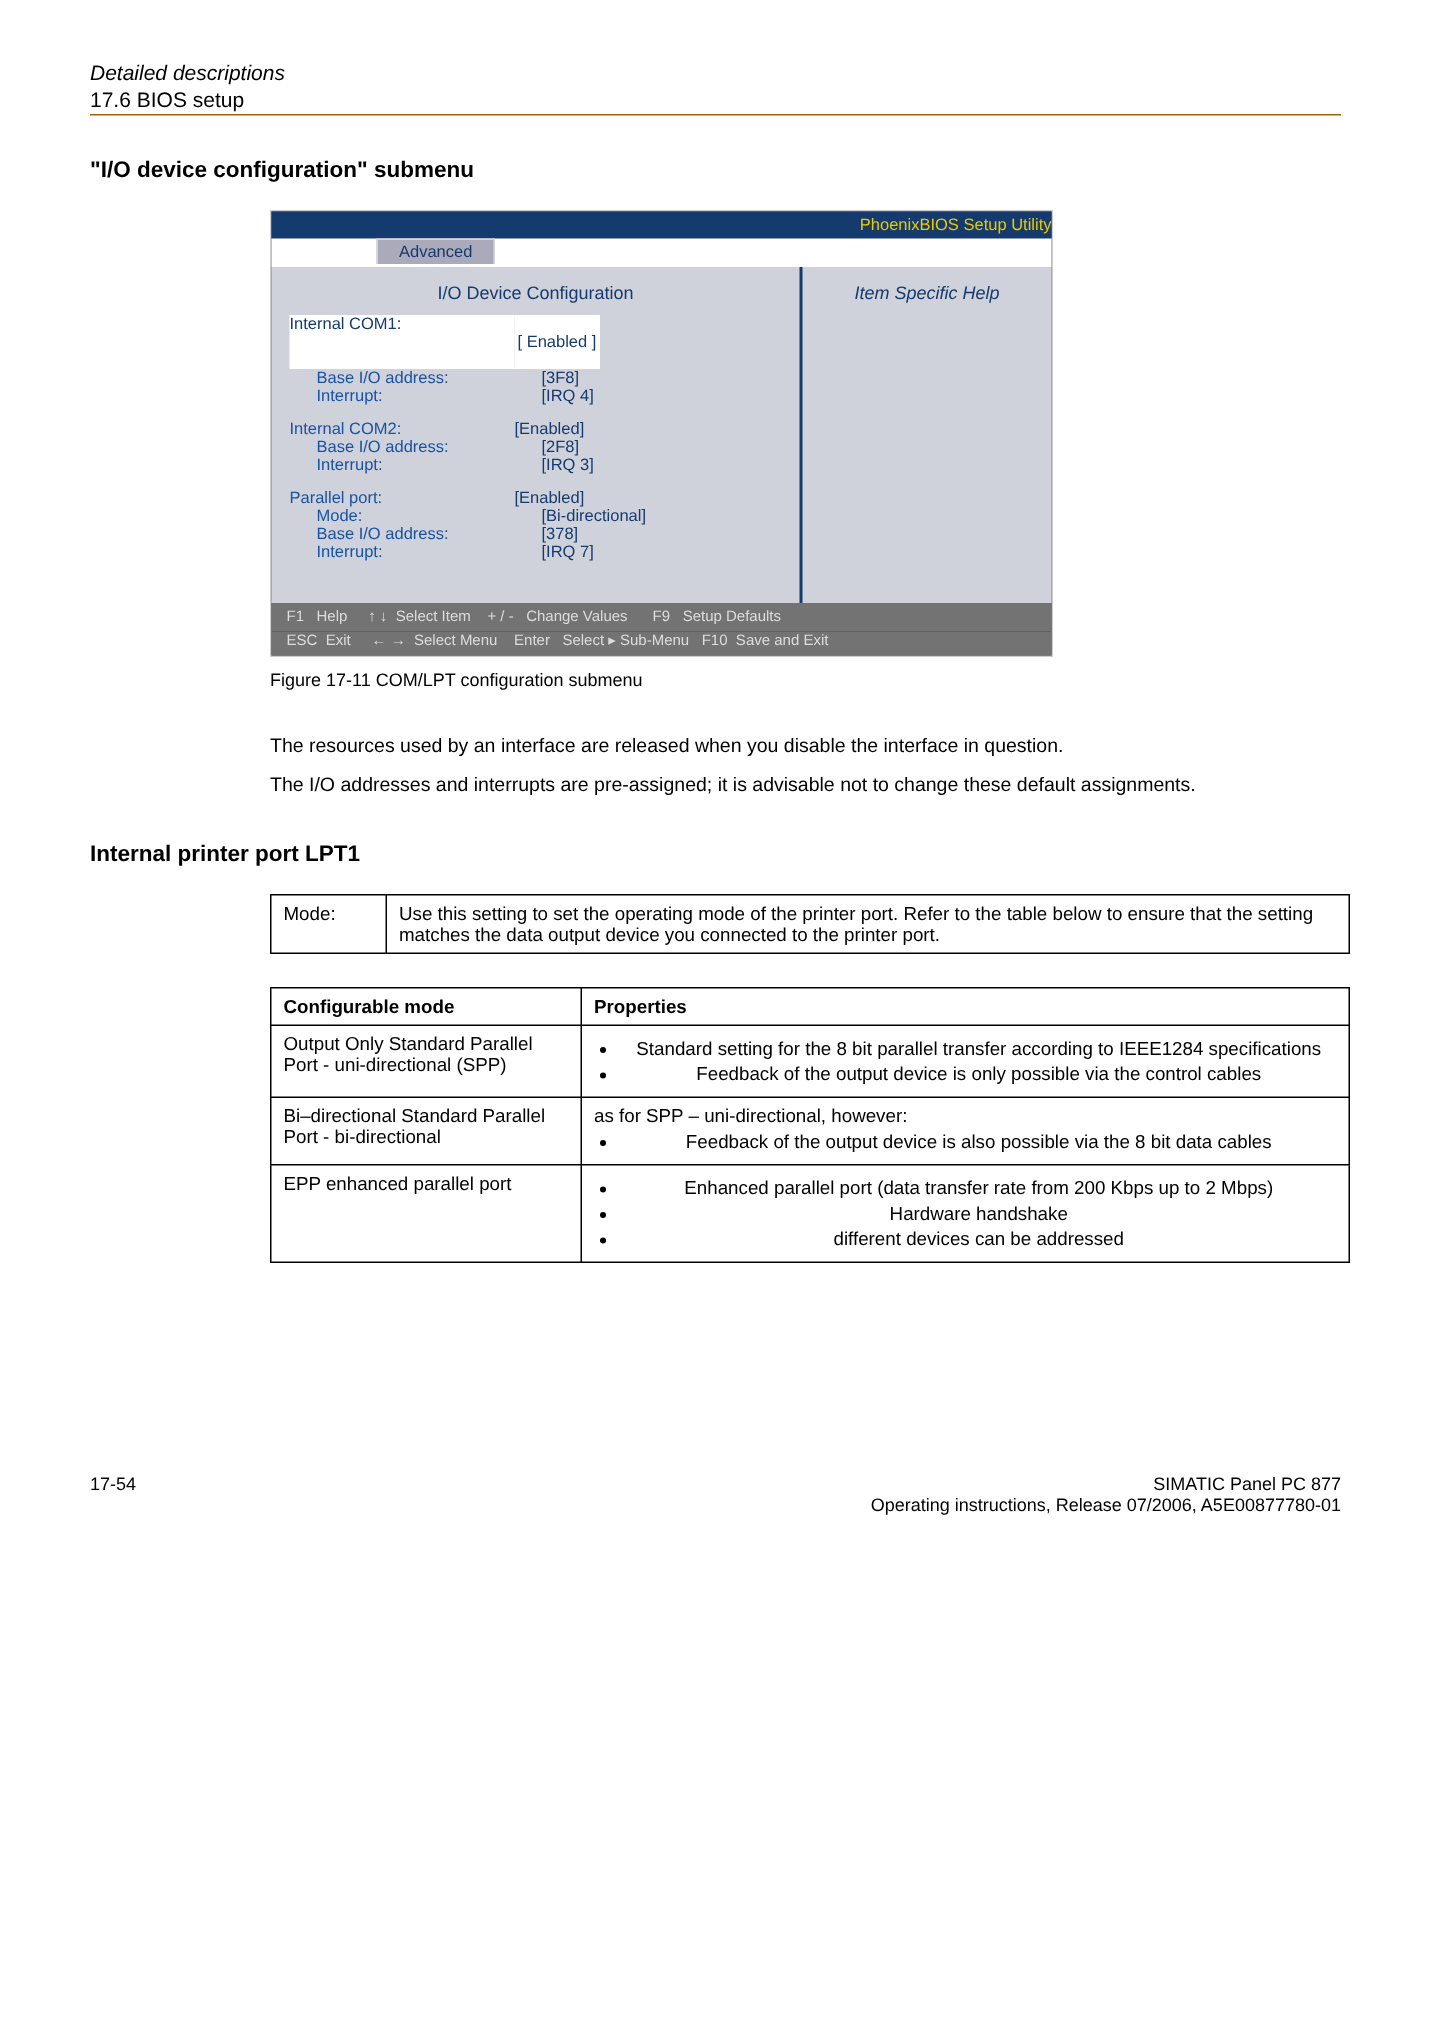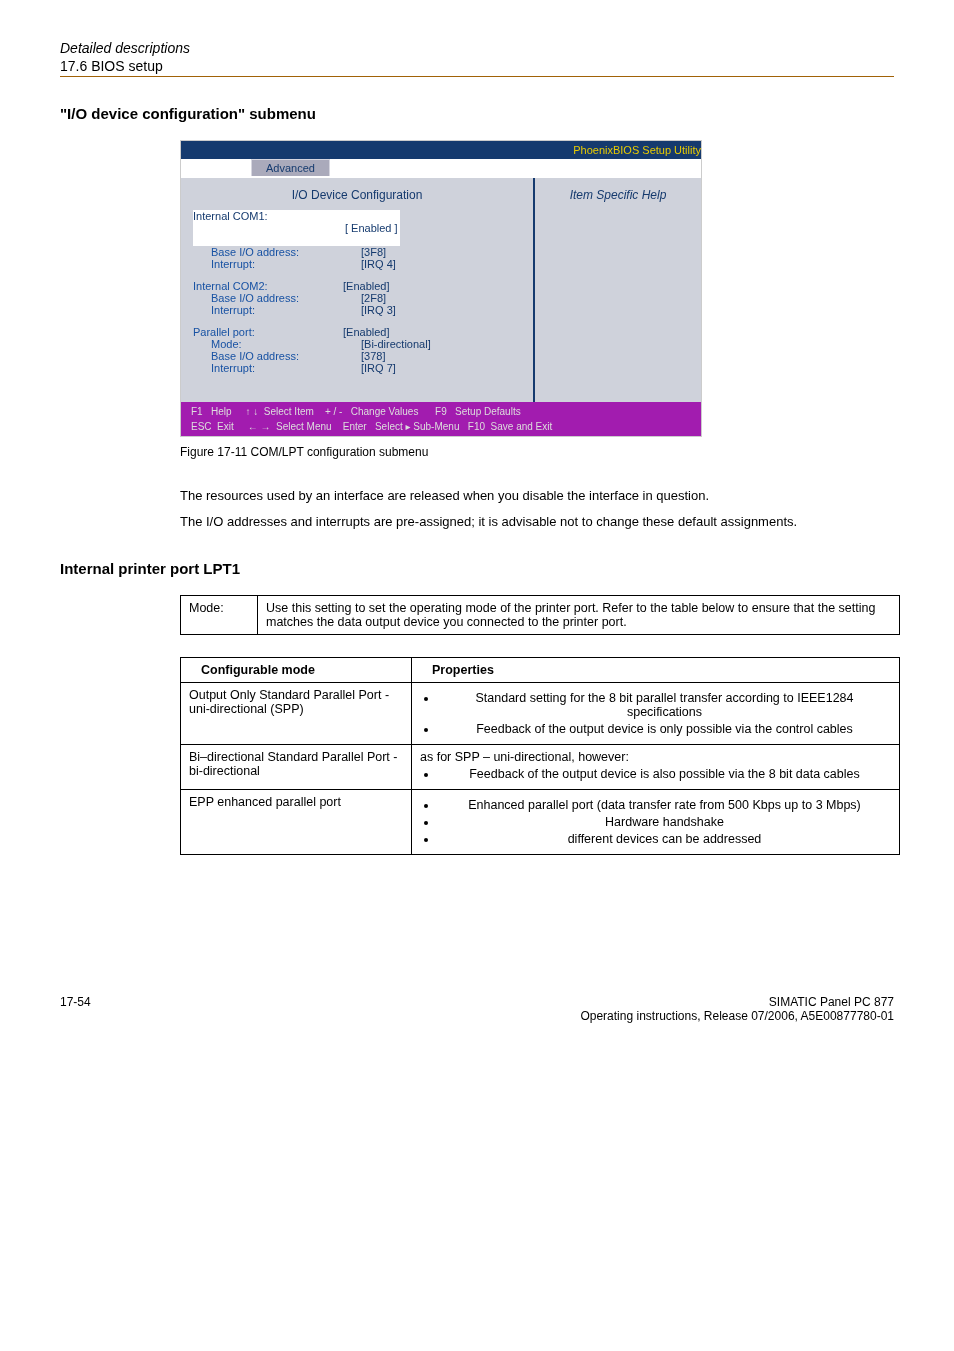--- a/index.html
+++ b/index.html
@@ -50,37 +50,37 @@
   .bios-body { display: flex; background: #cfd2db; color: #153a6e; }
   .bios-left { flex: 1; padding: 6px 12px 18px 12px; border-right: 2px solid #153a6e; }
   .bios-right { width: 150px; padding: 6px 8px; font-size: 11px; font-style: italic; }
   .bios-subhead { text-align: center; padding: 4px 0 8px 0; color: #153a6e; font-size: 12px; }
   .bios-row { display: flex; }
   .bios-label { color: #1852a3; width: 150px; }
   .bios-label-sub { color: #1852a3; width: 150px; padding-left: 18px; }
   .bios-val { color: #153a6e; }
   .bios-val-hl { background: #fff; color: #153a6e; padding: 12px 2px; }
   .bios-group { margin-bottom: 10px; }
-  .bios-footer { background: #a21caf; color: #ddd; padding: 4px 10px; font-size: 10px; display:flex; justify-content:space-between;}
+  .bios-footer { background: #737373; color: #ddd; padding: 4px 10px; font-size: 10px; display:flex; justify-content:space-between;}
   .fig-caption { margin: 8px 0 0 120px; font-size: 12px; }
   .body-para { margin: 28px 0 0 120px; font-size: 13px; line-height: 1.35; max-width: 720px; }
   .table1 {
     margin: 12px 0 0 120px;
     border-collapse: collapse;
     width: 720px;
     font-size: 12.5px;
   }
   .table1 td { border: 1px solid #000; padding: 5px 8px; vertical-align: top; }
   .table2 {
     margin: 22px 0 0 120px;
     border-collapse: collapse;
     width: 720px;
     font-size: 12.5px;
   }
-  .table2 th { border: 1px solid #000; padding: 5px 20px; text-align: left; font-weight: bold; background: #fff;}
+  .table2 th { border: 1px solid #000; padding: 5px 8px; text-align: left; font-weight: bold; background: #fff;}
   .table2 td { border: 1px solid #000; padding: 5px 8px; vertical-align: top; }
   ul.props { margin: 0; padding-left: 18px; text-align: center; }
   ul.props li { margin: 3px 0; }
   .footer {
     margin-top: 140px;
     font-size: 12px;
     display: flex;
     justify-content: space-between;
   }
   .footer-right { text-align: right; }
@@ -202,21 +202,21 @@
       <div>as for SPP – uni-directional, however:</div>
       <ul class="props">
         <li>Feedback of the output device is also possible via the 8 bit data cables</li>
       </ul>
     </td>
   </tr>
   <tr>
     <td>EPP enhanced parallel port</td>
     <td>
       <ul class="props">
-        <li>Enhanced parallel port (data transfer rate from 500 Kbps up to 3 Mbps)</li>
+        <li>Enhanced parallel port (data transfer rate from 200 Kbps up to 2 Mbps)</li>
         <li>Hardware handshake</li>
         <li>different devices can be addressed</li>
       </ul>
     </td>
   </tr>
 </tbody>
   </table>
 
 <div class="footer">
   <div>17-54</div>

